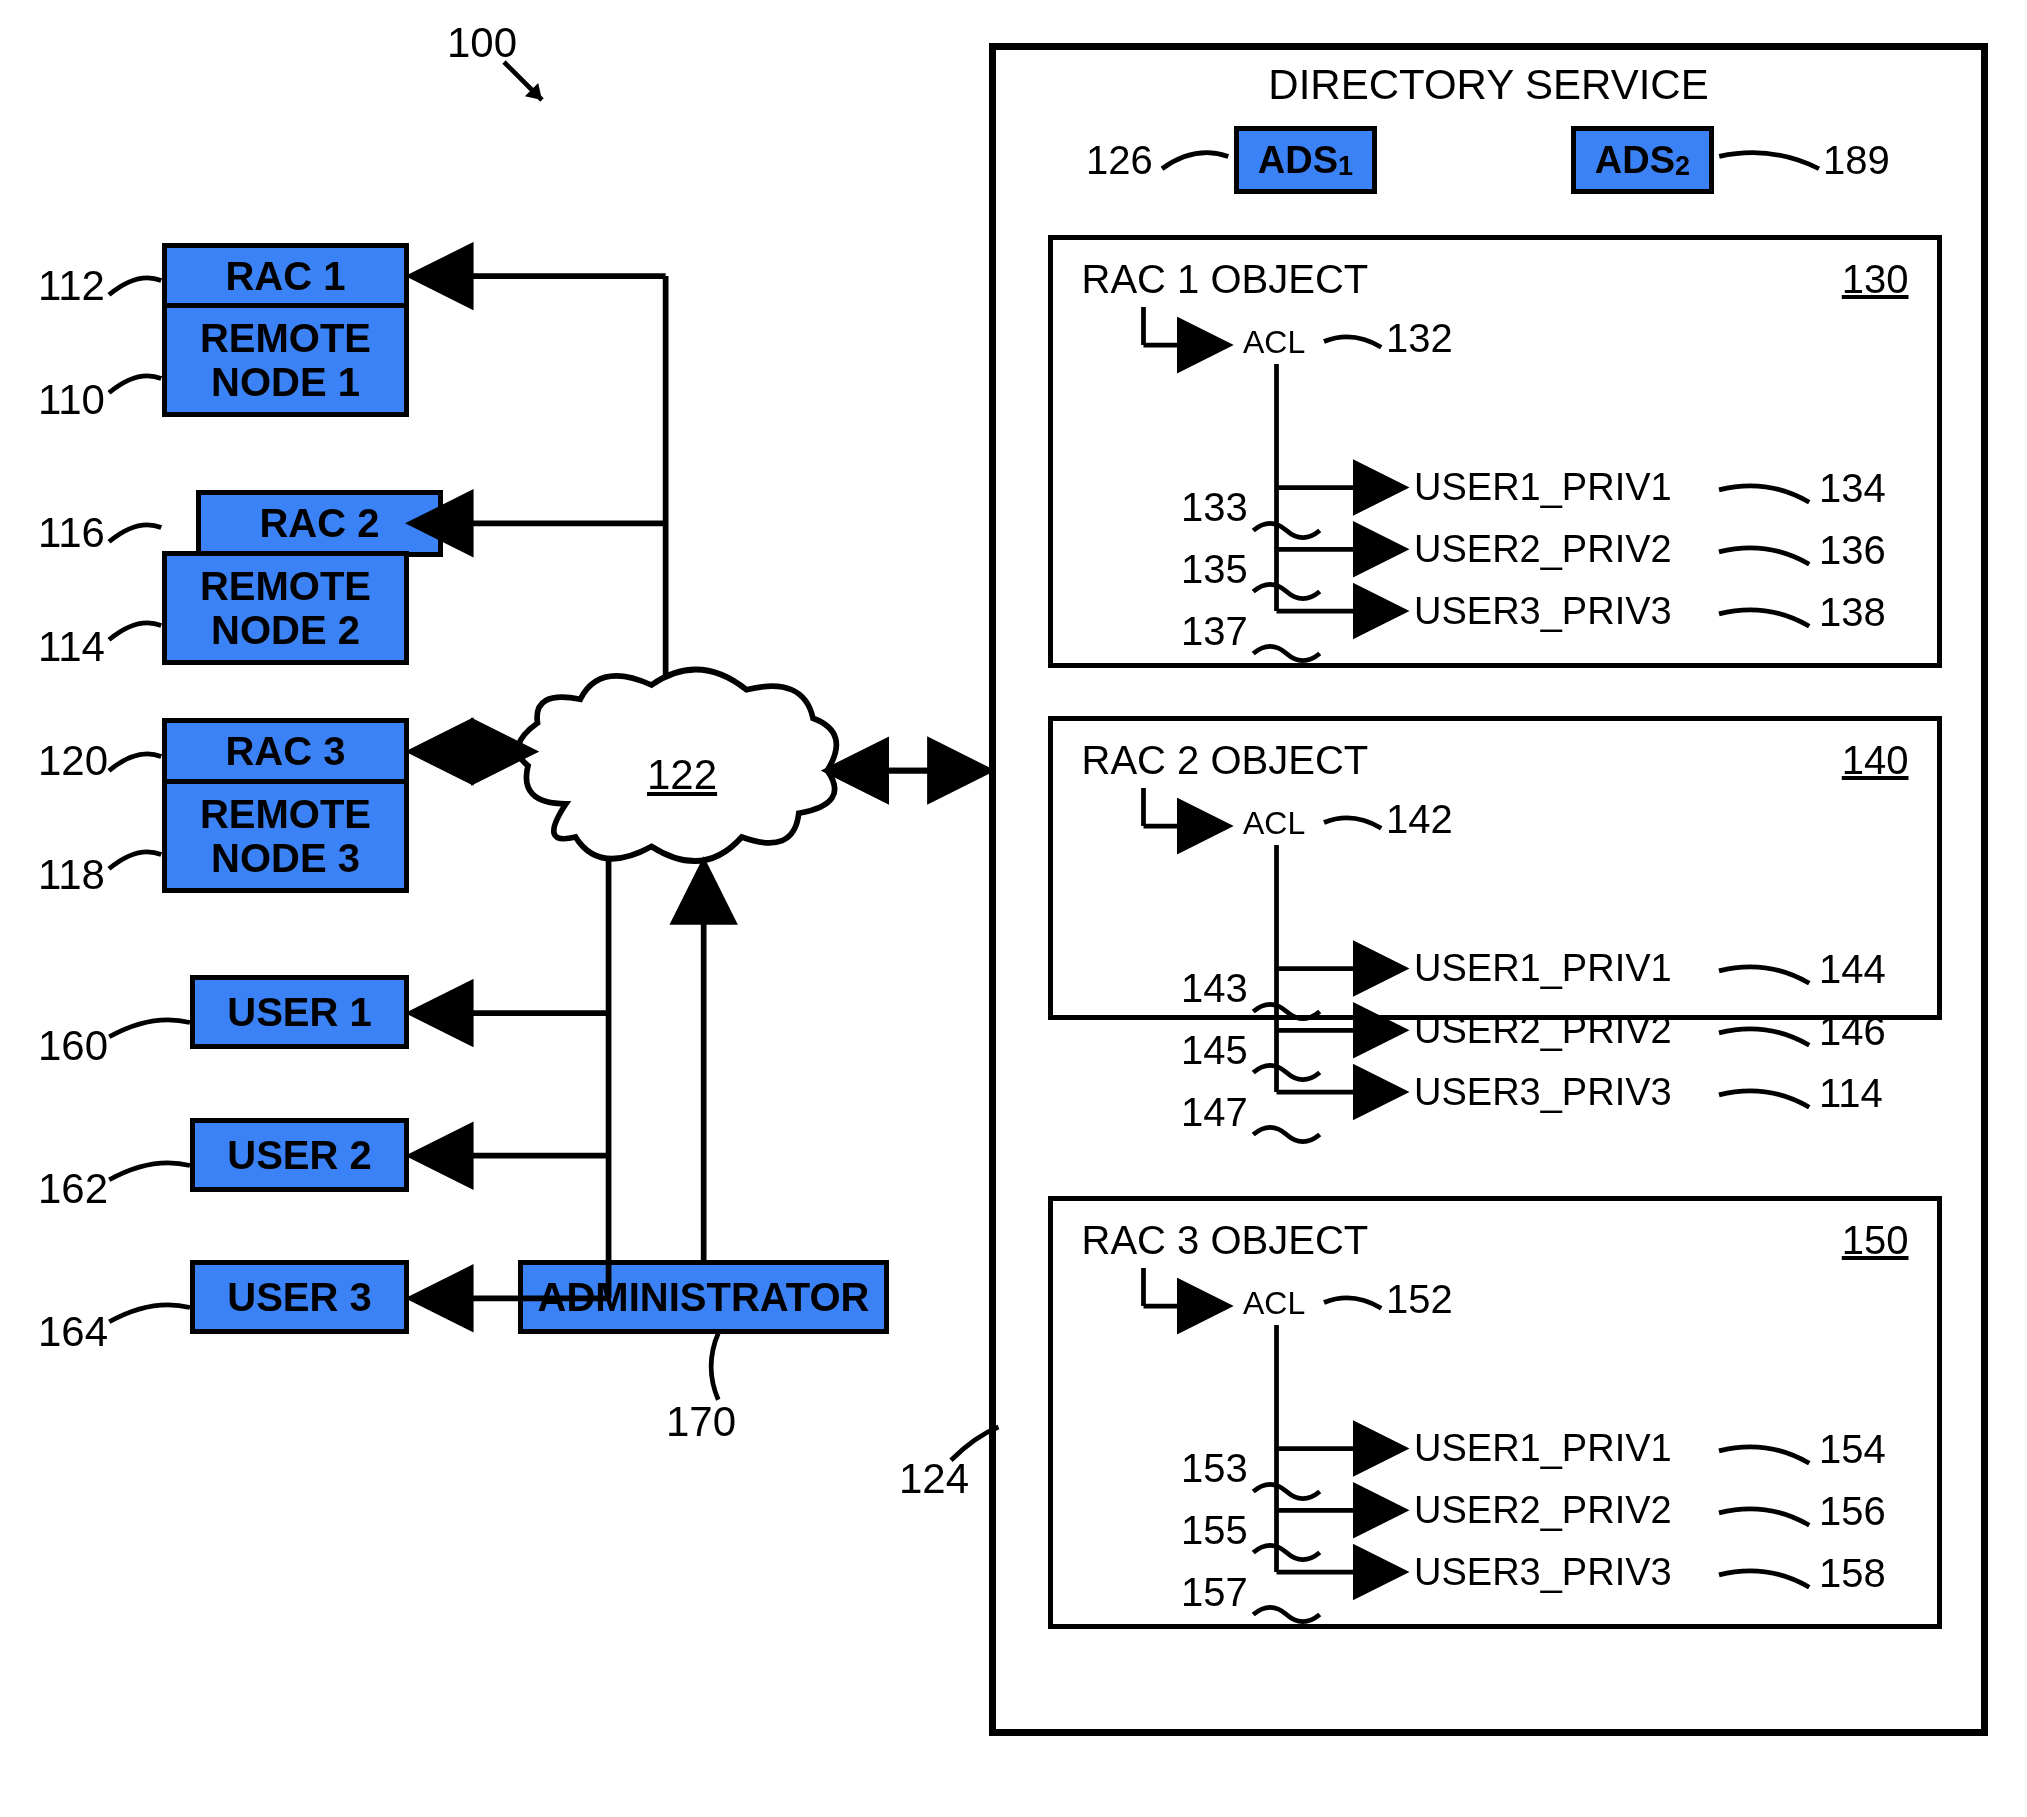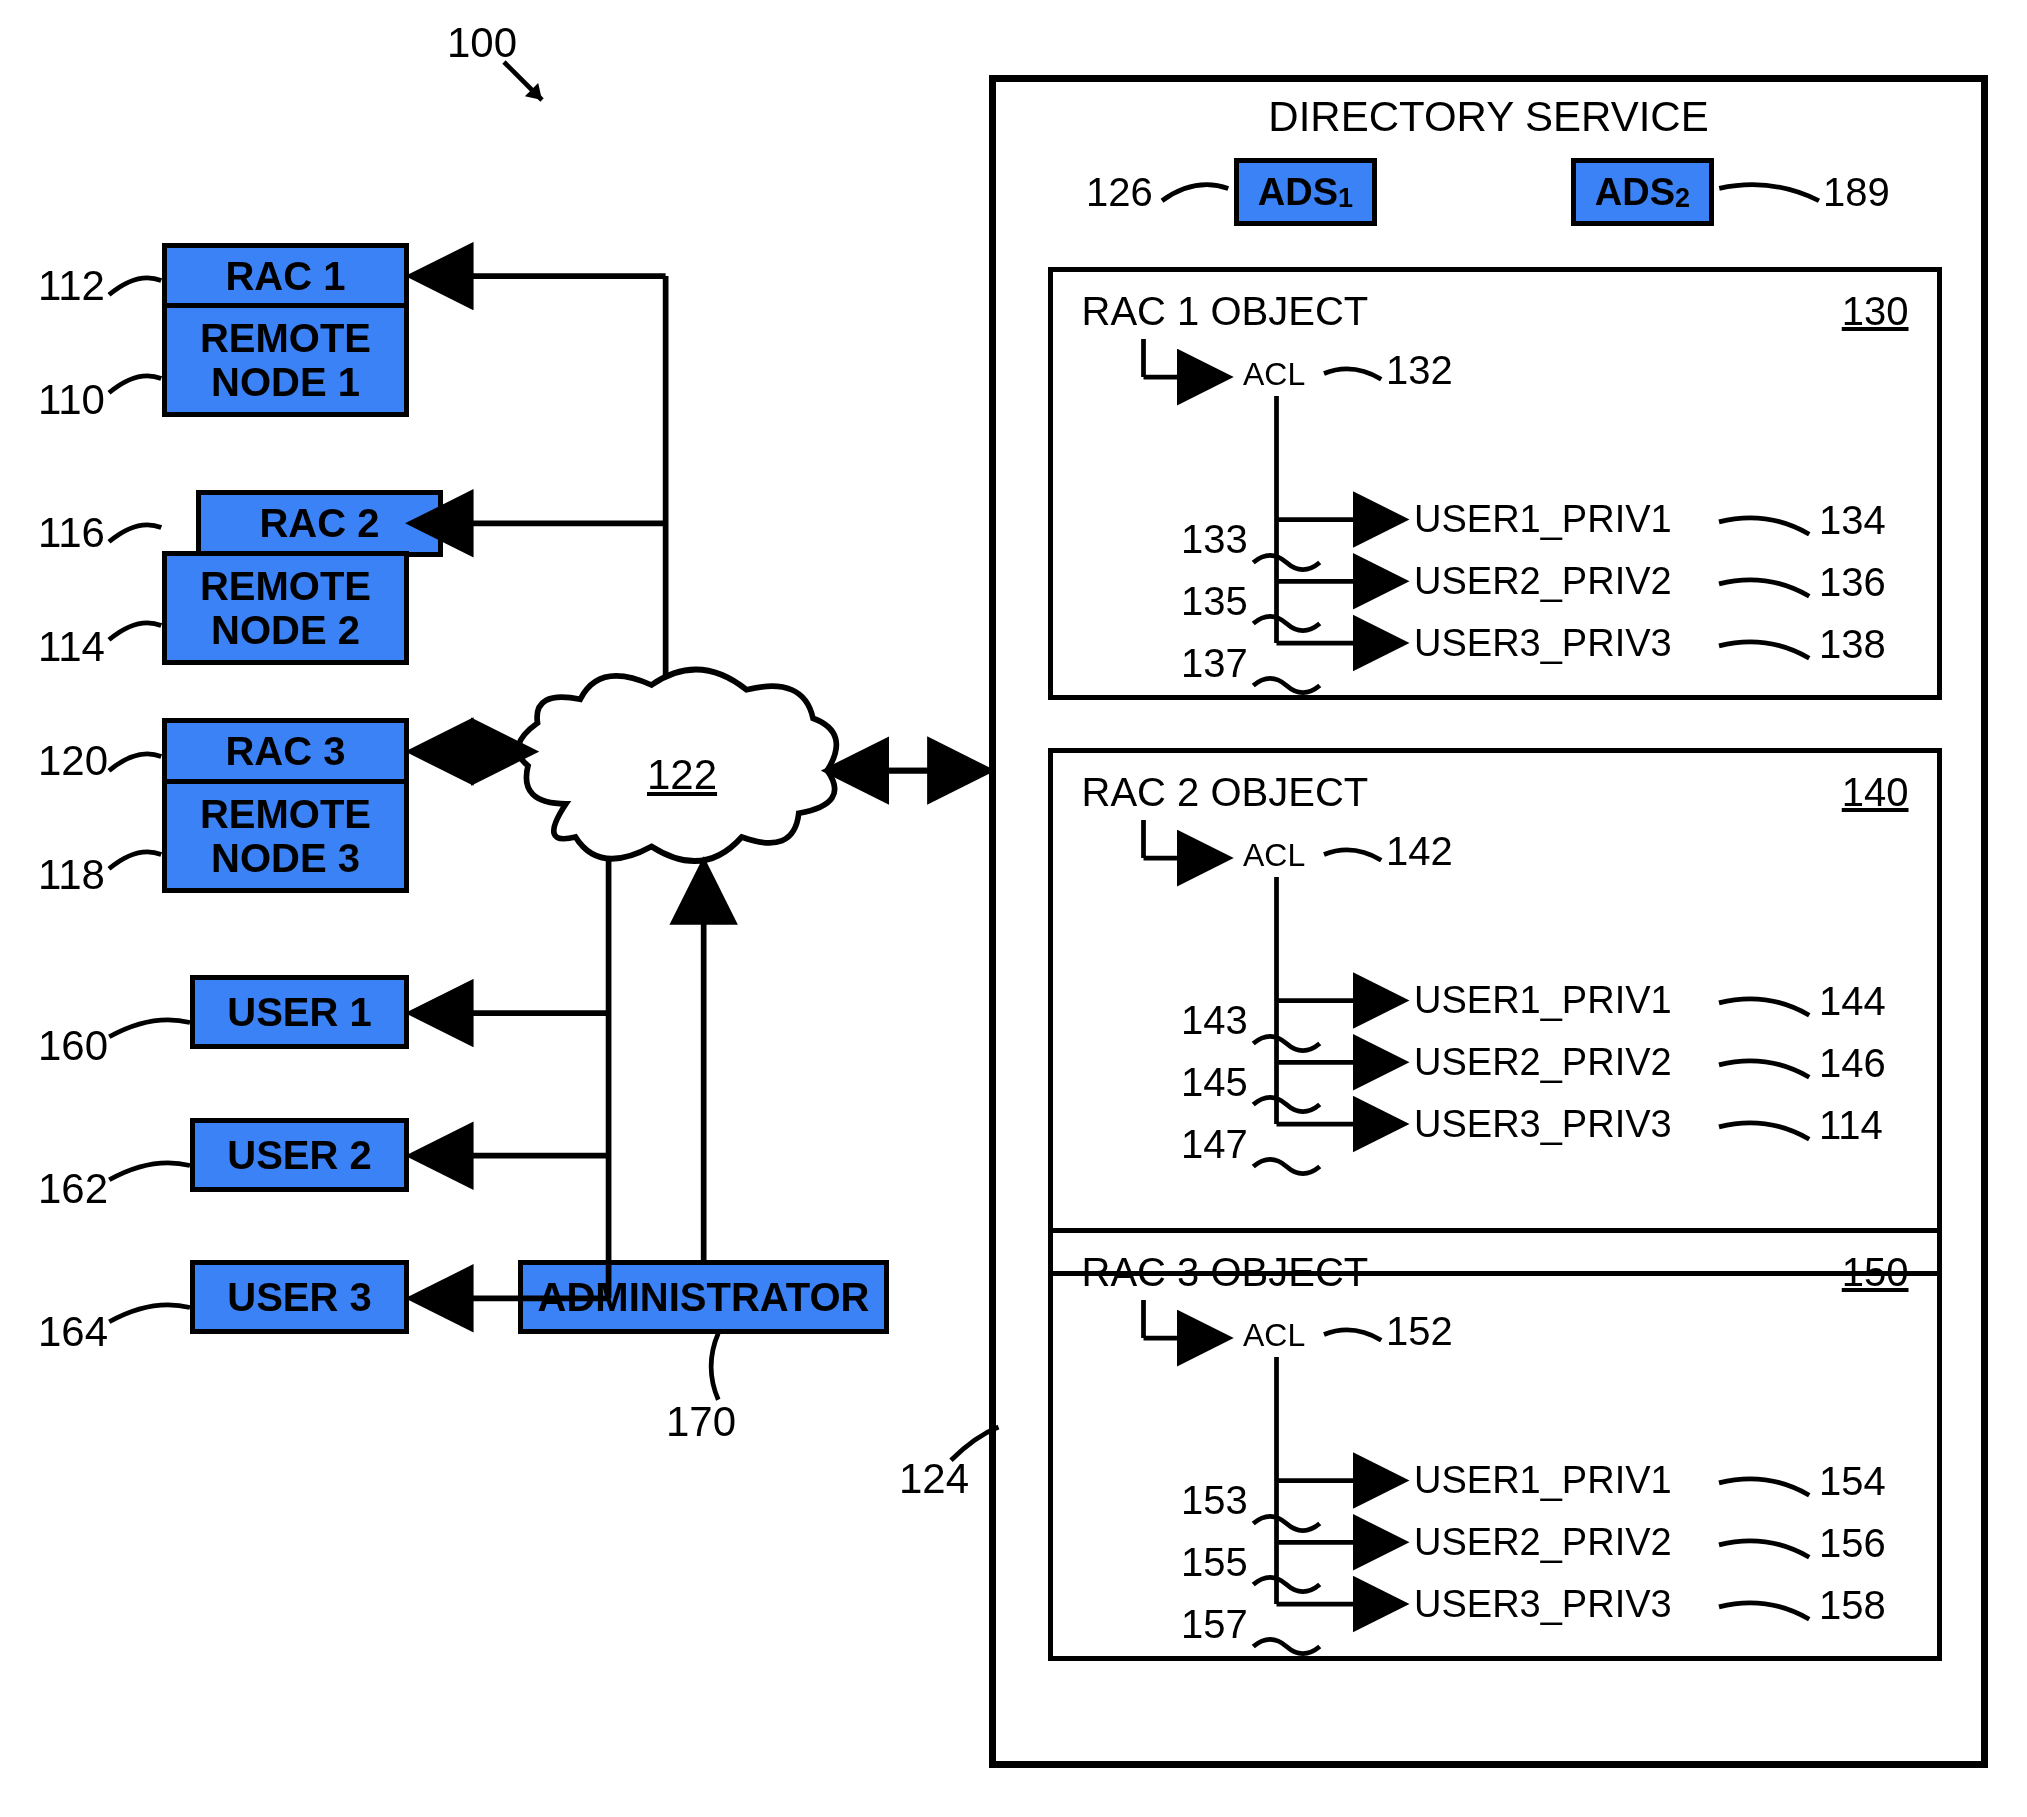--- a/index.html
+++ b/index.html
@@ -24,21 +24,20 @@
     justify-content: center;
   }
   .box-stack { flex-direction: column; }
   .ref {
     font-size: 42px;
     font-weight: 400;
   }
   .ds-container {
     border: 7.6px solid #000;
     background: #fff;
-    margin-top: 32px;
   }
   .ds-title {
     text-align: center;
     font-size: 42px;
     margin-top: 11.4px;
   }
   .rac-obj {
     border: 5.7px solid #000;
     position: absolute;
   }
@@ -238,21 +237,21 @@
     <div class="ref-inline" style="left:766px; top:288px;">136</div>
     <svg class="abs" style="left:666px; top:307px;" width="95" height="24" viewBox="0 0 100 25">
         <path d="M0 5 Q50 -8 95 18" stroke="#000" stroke-width="5" fill="none"></path>
       </svg>
     <div class="ref-inline" style="left:766px; top:350px;">138</div>
     <svg class="abs" style="left:666px; top:369px;" width="95" height="24" viewBox="0 0 100 25">
         <path d="M0 5 Q50 -8 95 18" stroke="#000" stroke-width="5" fill="none"></path>
       </svg>
   </div>
 
-  <div class="rac-obj" style="left:52px; top:666px; width:894px; height:528px;">
+  <div class="rac-obj" style="left:52px; top:666px; width:894px; height:304px;">
     <div class="rac-title">RAC 2 OBJECT</div>
     <div class="rac-id">140</div>
     <svg class="abs" style="left:81px; top:67px;" width="380" height="342" viewBox="0 0 400 360">
       <line x1="10" y1="0" x2="10" y2="40" stroke="#000" stroke-width="5"></line>
       <line x1="10" y1="40" x2="95" y2="40" stroke="#000" stroke-width="5" marker-end="url(#ah)"></line>
       <line x1="150" y1="60" x2="150" y2="320" stroke="#000" stroke-width="5"></line>
       <line x1="150" y1="190" x2="280" y2="190" stroke="#000" stroke-width="5" marker-end="url(#ah)"></line>
       <line x1="150" y1="255" x2="280" y2="255" stroke="#000" stroke-width="5" marker-end="url(#ah)"></line>
       <line x1="150" y1="320" x2="280" y2="320" stroke="#000" stroke-width="5" marker-end="url(#ah)"></line>
     </svg>

